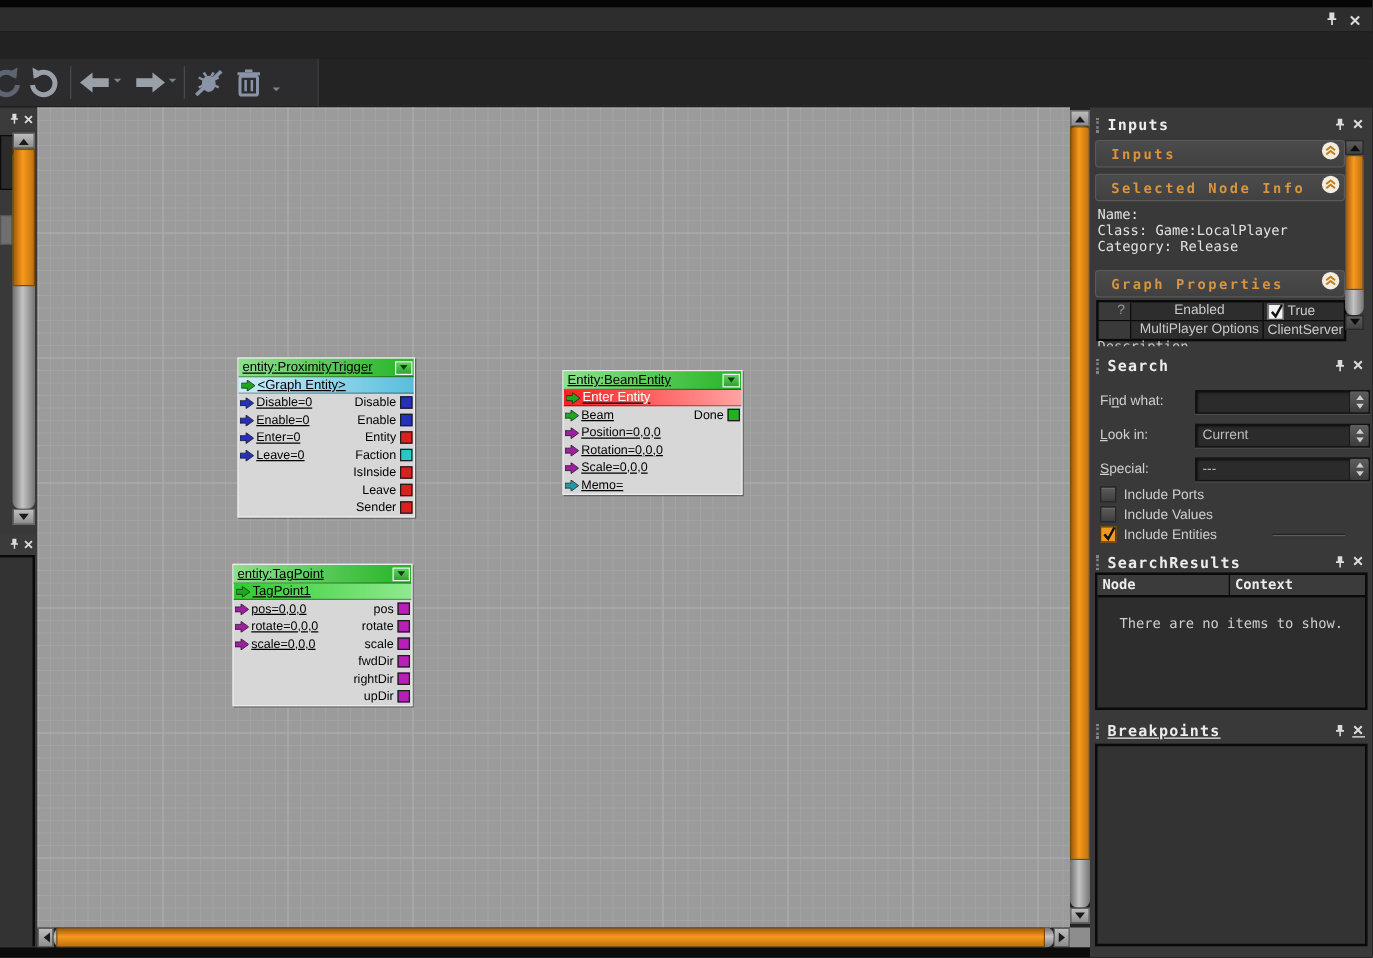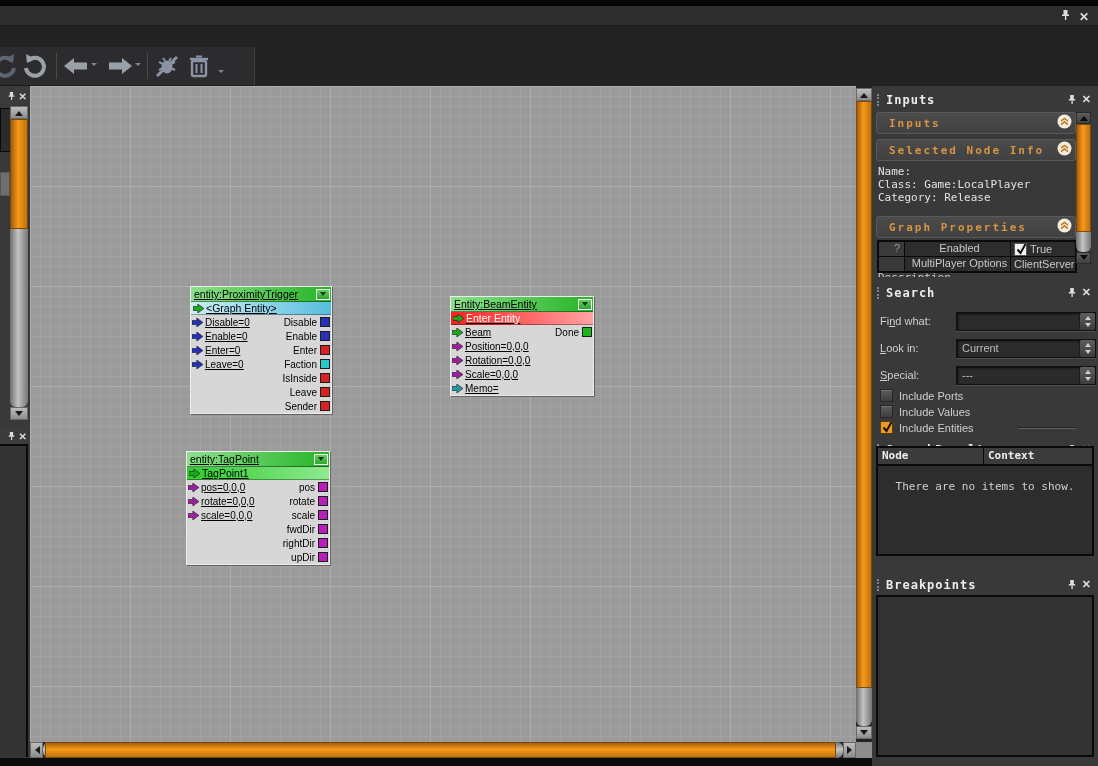--- a/index.html
+++ b/index.html
@@ -238,21 +238,21 @@
           </span>
         </div>
         <div class="prow">
           <span class="pin-in">
             <svg width="11" height="9" viewBox="0 0 11 9">
               <path d="M0 2.5h4.8V0L11 4.5 4.8 9V6.5H0z" fill="#2431b8" stroke="#1c1c1c" stroke-width="0.6"></path>
             </svg>
             <span>Enter=0</span>
           </span>
           <span class="pout">
-            <span>Enter</span>
+            <span>Entity</span>
             <span class="psq" style="background:#d82222"></span>
           </span>
         </div>
         <div class="prow">
           <span class="pin-in">
             <svg width="11" height="9" viewBox="0 0 11 9">
               <path d="M0 2.5h4.8V0L11 4.5 4.8 9V6.5H0z" fill="#2431b8" stroke="#1c1c1c" stroke-width="0.6"></path>
             </svg>
             <span>Leave=0</span>
           </span>
@@ -571,29 +571,29 @@
       <span class="grip"></span>
       <span>SearchResults</span>
       <span class="sp"></span>
       <span class="pinw">
           <svg width="10" height="11" viewBox="0 0 11 12">
             <path fill="#dcdcdc" d="M3.5 1h4v4.5H9V7H6.3v4H4.9V7H2V5.5h1.5z"></path>
           </svg>
         </span>
       <span class="mini-x" style="margin-right:6px;">✕</span>
     </div>
-    <div class="sr-box" style="top:360px;height:110px;">
+    <div class="sr-box" style="top:372px;height:110px;">
       <div class="sr-head">
         <span class="sr-c1">Node</span>
         <span class="sr-c2">Context</span>
       </div>
       <div class="sr-empty">There are no items to show.</div>
     </div>
 
-    <div class="ptitle" style="top:490px;">
+    <div class="ptitle" style="top:490px;text-decoration:underline;">
       <span class="grip"></span>
       <span>Breakpoints</span>
       <span class="sp"></span>
       <span class="pinw">
           <svg width="10" height="11" viewBox="0 0 11 12">
             <path fill="#dcdcdc" d="M3.5 1h4v4.5H9V7H6.3v4H4.9V7H2V5.5h1.5z"></path>
           </svg>
         </span>
       <span class="mini-x" style="margin-right:6px;">✕</span>
     </div>

